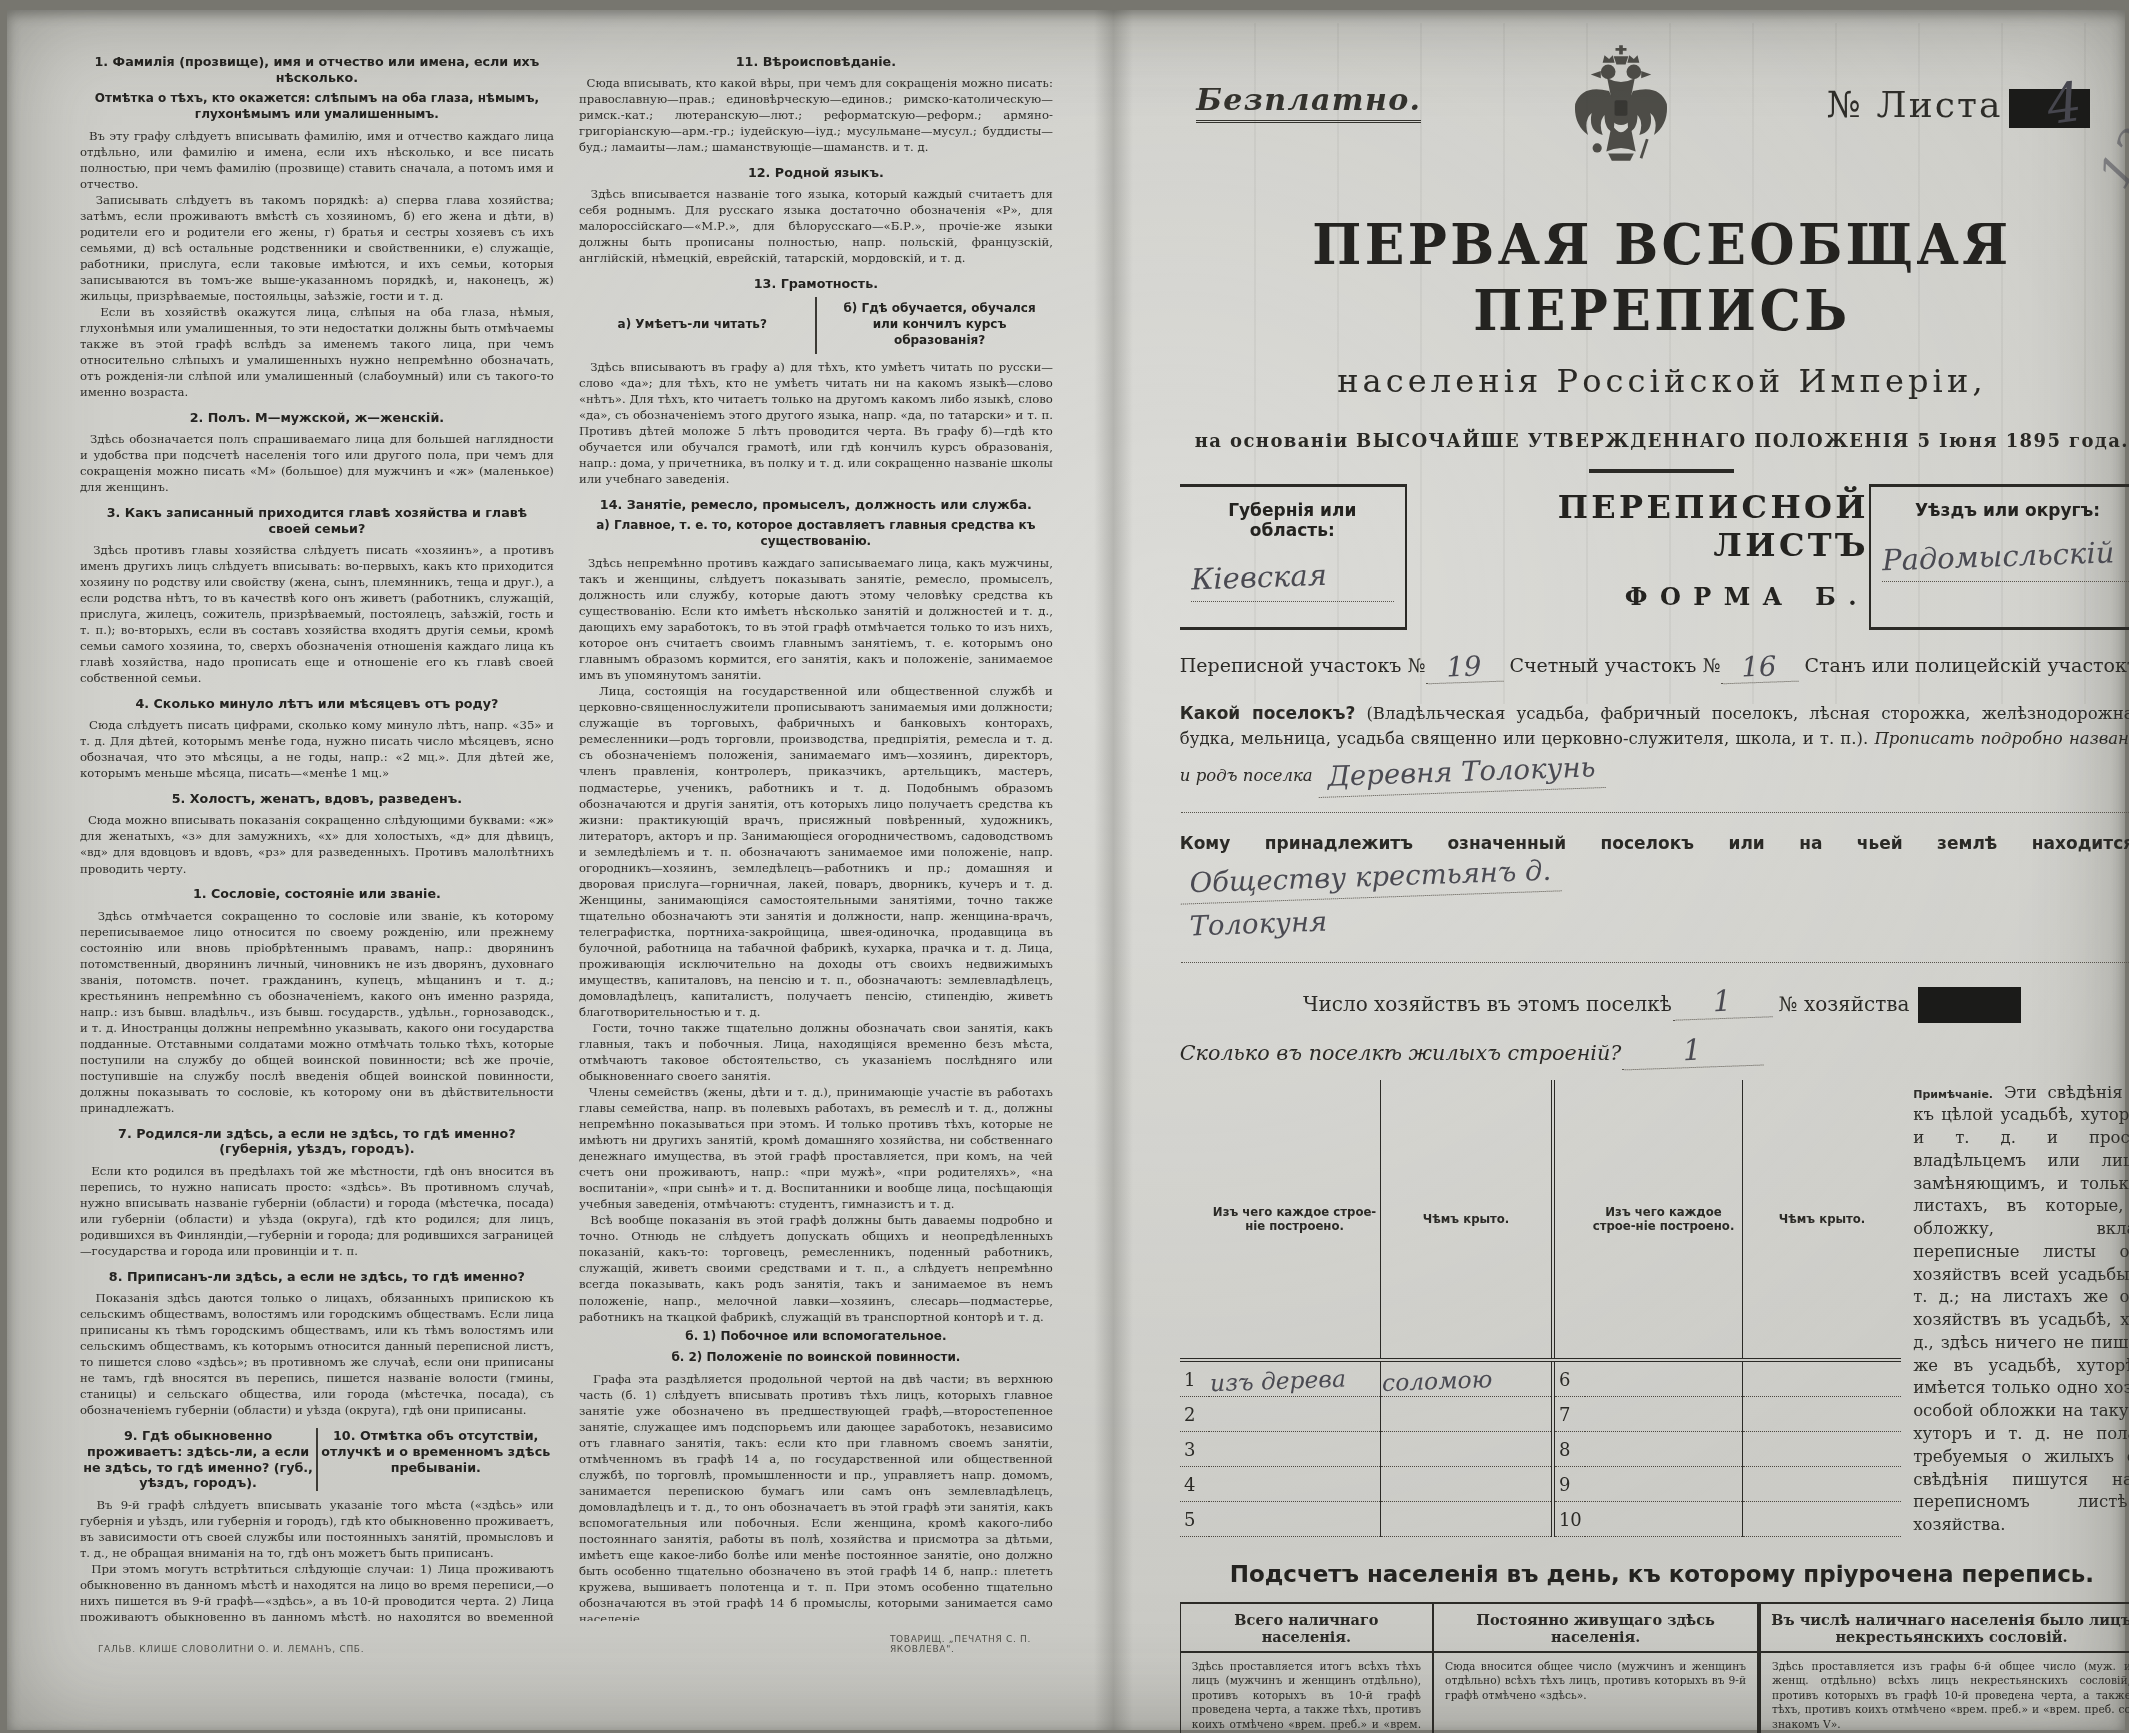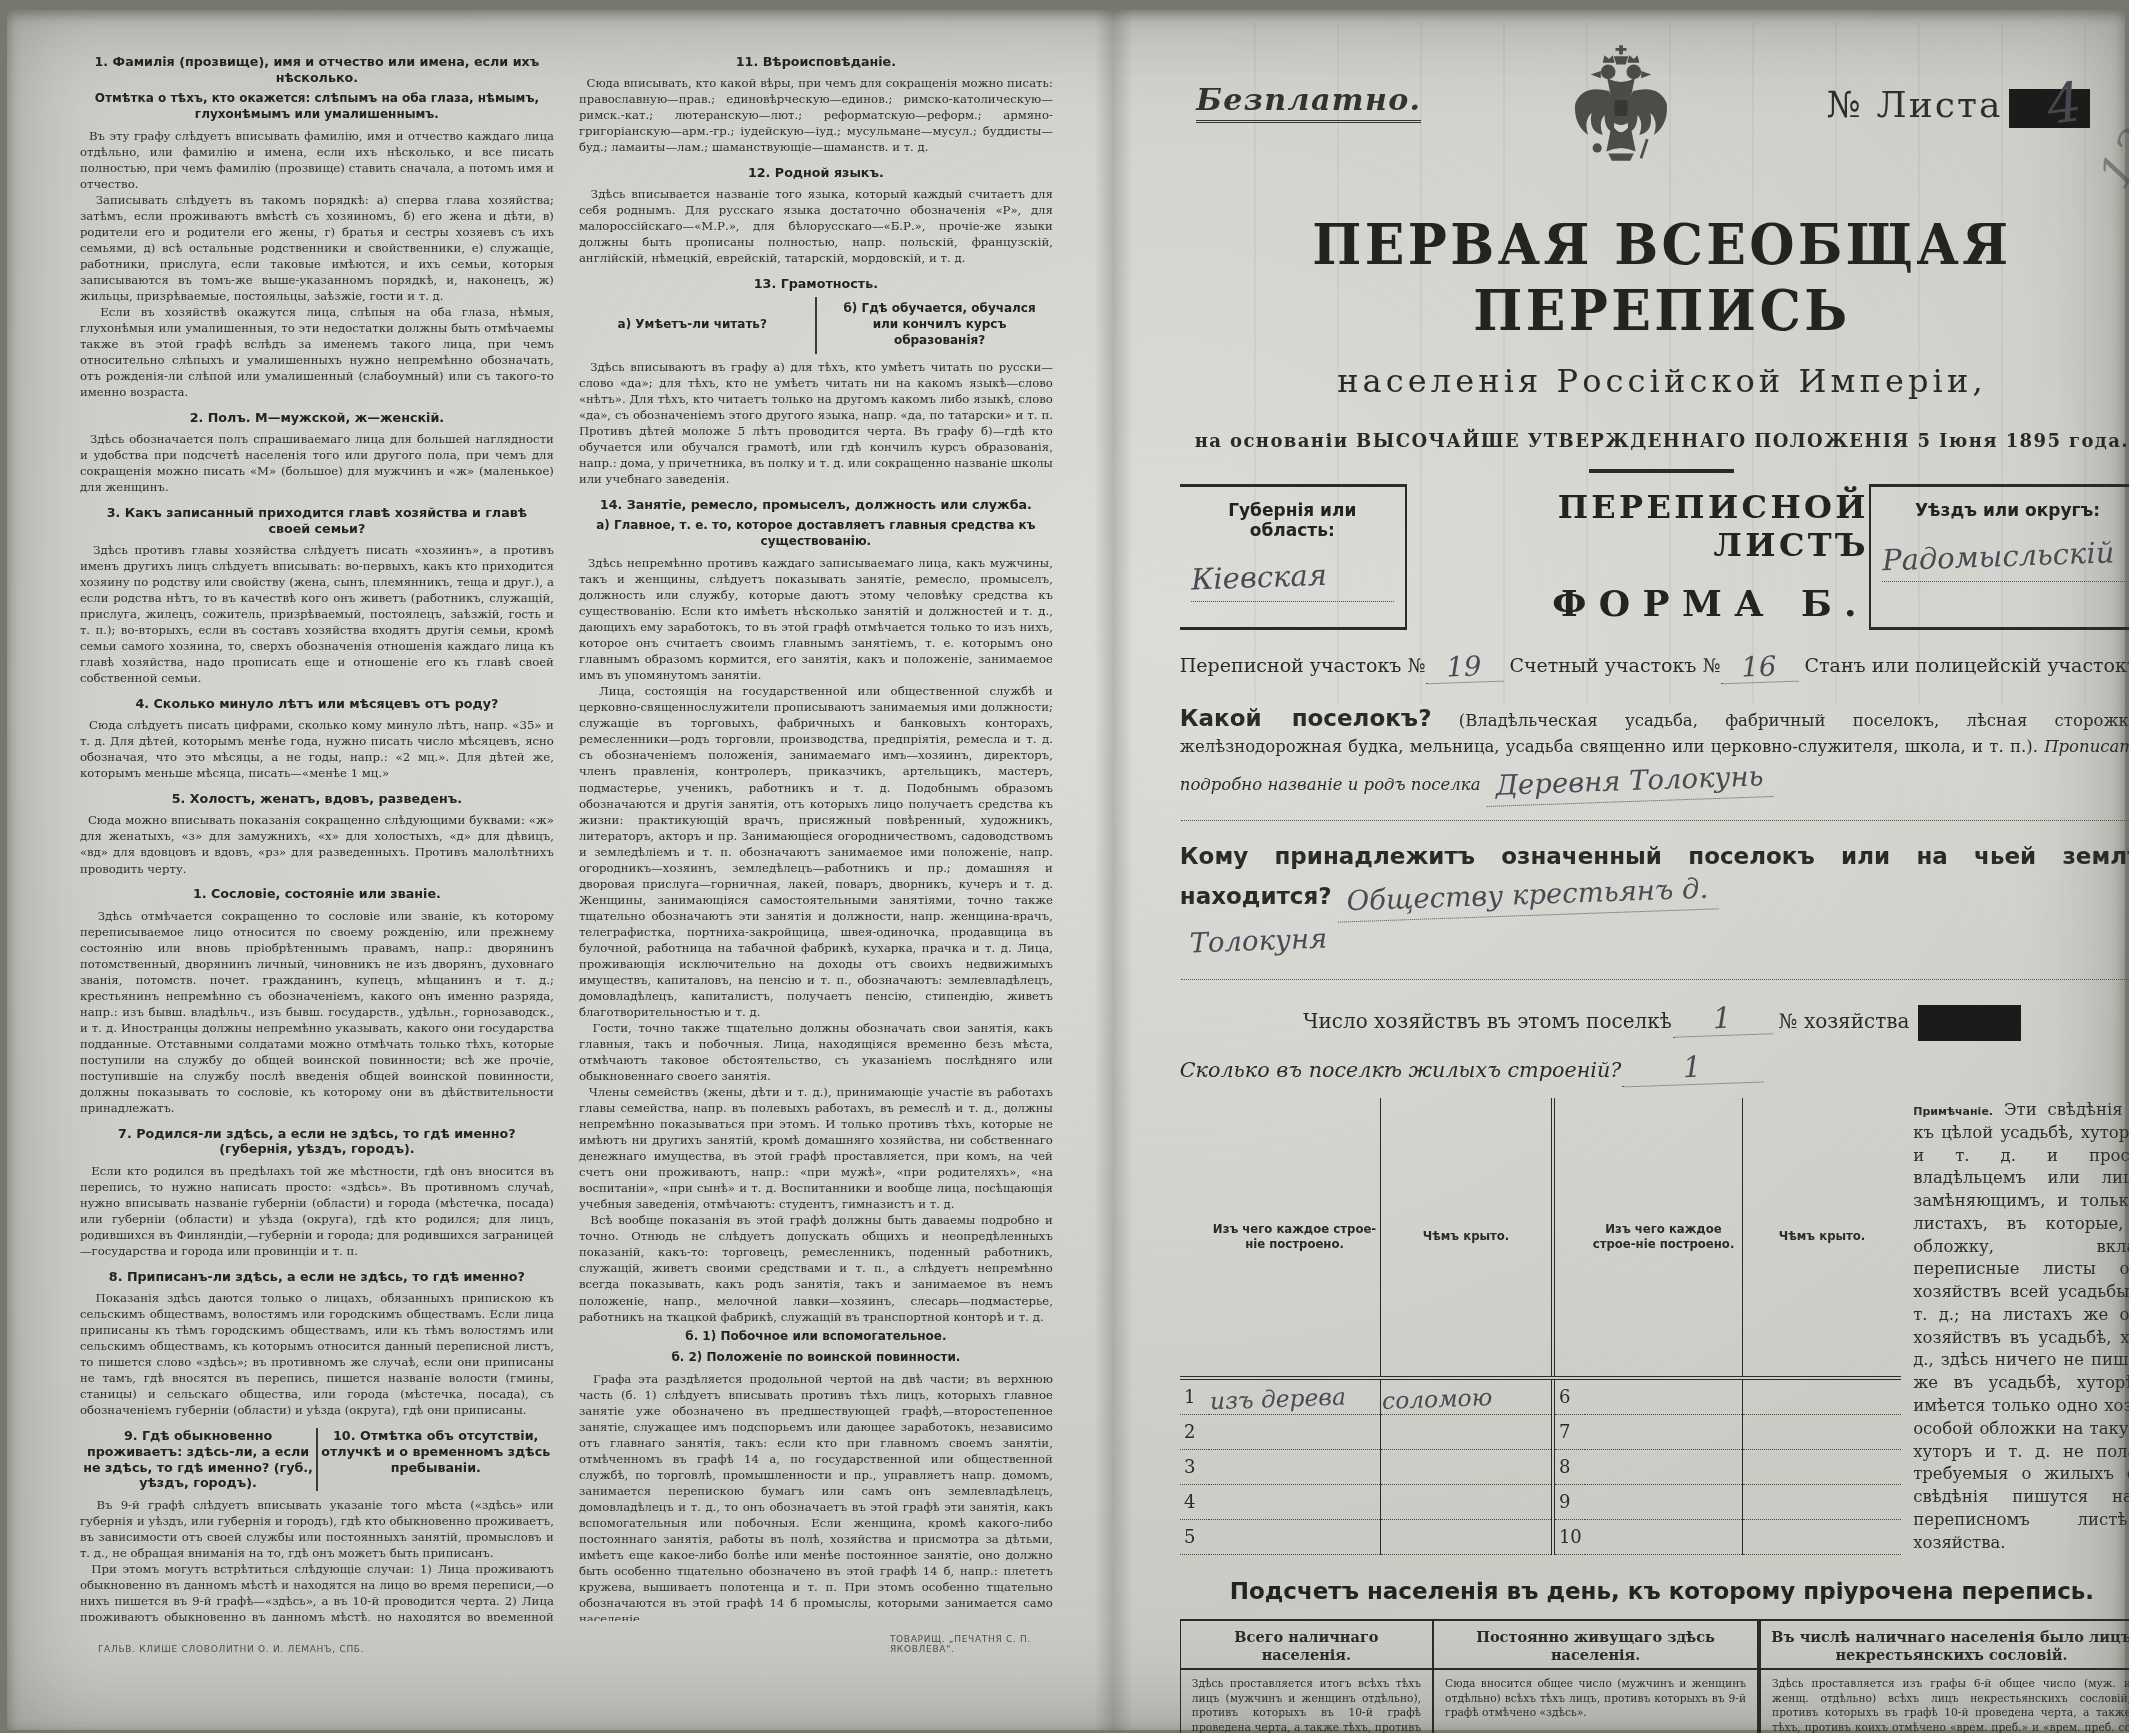--- a/index.html
+++ b/index.html
@@ -111,28 +111,28 @@
     box-sizing:border-box;padding:12.4px 11px 0;position:relative;
   }
   .fh-box .lbl{
     font-family:"DejaVu Sans","Liberation Sans",sans-serif;font-weight:bold;
     font-size:17px;text-align:center;color:#242320;
   }
   .fh-left{width:227px;border-right:2.1px solid #2b2a26;}
   .fh-right{width:275px;border-left:2.1px solid #2b2a26;margin-left:auto;}
   .fh-center{flex:1;text-align:right;padding-top:4.1px;}
   .fh-center .t1{font-weight:bold;font-size:32px;letter-spacing:3.4px;color:#242320;}
-  .fh-center .t2{font-weight:bold;font-size:36px;letter-spacing:12.4px;color:#242320;margin-top:18px;padding-left:41px;}
+  .fh-center .t2{font-weight:bold;font-size:24px;letter-spacing:12.4px;color:#242320;margin-top:18px;padding-left:41px;}
   .fh-hw{display:block;margin-top:19px;font-size:29px;}
   .fh-dots{display:block;border-bottom:1.4px dotted #57534b;height:6.9px;margin-top:1.4px;}
   .line-row{margin-top:23.4px;font-size:19px;white-space:nowrap;}
   .line-row .hw{font-size:27.5px;padding:0 15px;margin-top:-5.5px;vertical-align:-4.1px;}
   .line-row .dotted{display:inline-block;min-width:48px;text-align:center;}
   .para{font-size:16.5px;line-height:1.5;margin-top:18px;}
-  .para .q{font-family:"DejaVu Sans","Liberation Sans",sans-serif;font-weight:bold;font-size:23px;}
+  .para .q{font-family:"DejaVu Sans","Liberation Sans",sans-serif;font-weight:bold;font-size:17px;}
   .para .it{font-style:italic;}
   .para .hw{font-size:27.5px;padding:0 9.6px;}
   .dotline{border-bottom:1.4px dotted #57534b;height:18px;margin:0 1.4px;}
   .households{margin-top:20.7px;font-size:20px;text-align:center;white-space:nowrap;}
   .households .hw{font-size:29px;padding:0 41px;}
   .households .redact{width:103px;height:36px;margin-left:8.3px;}
   .bld-line{margin-top:9.6px;font-size:20.7px;font-style:italic;}
   .bld-line .hw{font-size:29px;padding:0 62px;}
   table.bld{border-collapse:collapse;margin-top:12.4px;width:967px;table-layout:fixed;}
   table.bld th{

